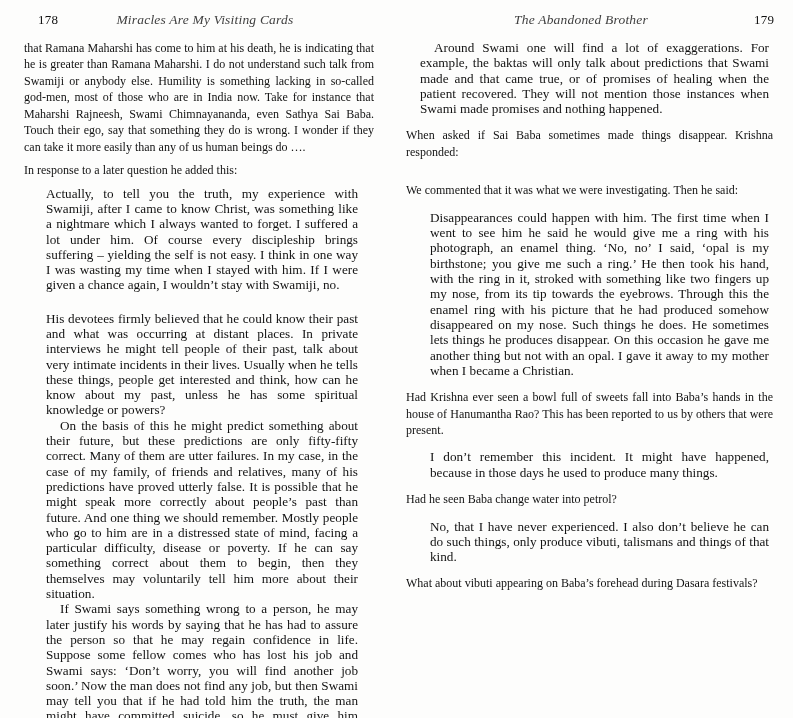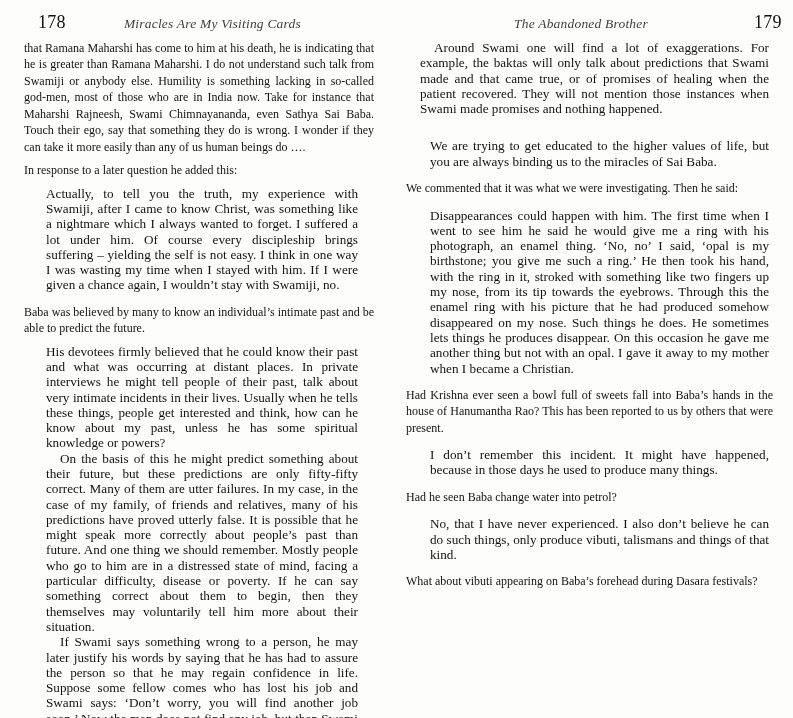--- a/index.html
+++ b/index.html
@@ -44,21 +44,21 @@
     letter-spacing: 0.1px;
   }
   .running-head.left-head {
     justify-content: flex-start;
   }
   .running-head.right-head {
     justify-content: flex-start;
   }
   .folio {
     font-style: normal;
-    font-size: 18px;
+    font-size: 13px;
     font-weight: 400;
     letter-spacing: 0.3px;
     color: #111;
   }
   .head-title {
     font-style: italic;
     font-size: 13.5px;
     letter-spacing: 0.2px;
     color: #404040;
     white-space: nowrap;
@@ -121,21 +121,20 @@
       <div class="gap-sm"></div>
 
       <p class="body-p noindent">In response to a later question he added this:</p>
 
       <div class="gap-sm"></div>
 
       <p class="quote-p">Actually, to tell you the truth, my experience with Swamiji, after I came to know Christ, was something like a nightmare which I always wanted to forget. I suffered a lot under him. Of course every discipleship brings suffering – yielding the self is not easy. I think in one way I was wasting my time when I stayed with him. If I were given a chance again, I wouldn’t stay with Swamiji, no.</p>
 
       <div class="gap-md"></div>
 
-      <p class="body-p noindent">Baba was believed by many to know an individual’s intimate past and be able to predict the future.</p>
 
       <div class="gap-sm"></div>
 
       <p class="quote-p">His devotees firmly believed that he could know their past and what was occurring at distant places. In private interviews he might tell people of their past, talk about very intimate incidents in their lives. Usually when he tells these things, people get interested and think, how can he know about my past, unless he has some spiritual knowledge or powers?</p>
 
       <p class="quote-p" style="text-indent:14px;">On the basis of this he might predict something about their future, but these predictions are only fifty-fifty correct. Many of them are utter failures. In my case, in the case of my family, of friends and relatives, many of his predictions have proved utterly false. It is possible that he might speak more correctly about people’s past than future. And one thing we should remember. Mostly people who go to him are in a distressed state of mind, facing a particular difficulty, disease or poverty. If he can say something correct about them to begin, then they themselves may voluntarily tell him more about their situation.</p>
 
       <p class="quote-p" style="text-indent:14px;">If Swami says something wrong to a person, he may later justify his words by saying that he has had to assure the person so that he may regain confidence in life. Suppose some fellow comes who has lost his job and Swami says: ‘Don’t worry, you will find another job soon.’ Now the man does not find any job, but then Swami may tell you that if he had told him the truth, the man might have committed suicide, so he must give him assurance. To me Sai Baba’s predictions are no better than yours or mine.</p>
 
     </div>
@@ -147,24 +146,24 @@
       <span class="head-title">The Abandoned Brother</span>
       <span class="folio">179</span>
     </div>
 
     <div class="colbody right-col">
 
       <p class="quote-p" style="text-indent:14px;margin-left:14px;">Around Swami one will find a lot of exaggerations. For example, the baktas will only talk about predictions that Swami made and that came true, or of promises of healing when the patient recovered. They will not mention those instances when Swami made promises and nothing happened.</p>
 
       <div class="gap-md"></div>
 
+      <p class="body-p noindent" style="margin-left:0;">When asked if Sai Baba sometimes made things disappear. Krishna responded:</p>
 
       <div class="gap-md"></div>
 
-      <p class="quote-p">We are trying to get educated to the higher values of life, but you are always binding us to the miracles of Sai Baba.</p>
 
       <div class="gap-md"></div>
 
       <p class="body-p noindent">We commented that it was what we were investigating. Then he said:</p>
 
       <div class="gap-md"></div>
 
       <p class="quote-p">Disappearances could happen with him. The first time when I went to see him he said he would give me a ring with his photograph, an enamel thing. ‘No, no’ I said, ‘opal is my birthstone; you give me such a ring.’ He then took his hand, with the ring in it, stroked with something like two fingers up my nose, from its tip towards the eyebrows. Through this the enamel ring with his picture that he had produced somehow disappeared on my nose. Such things he does. He sometimes lets things he produces disappear. On this occasion he gave me another thing but not with an opal. I gave it away to my mother when I became a Christian.</p>
 
       <div class="gap-md"></div>

